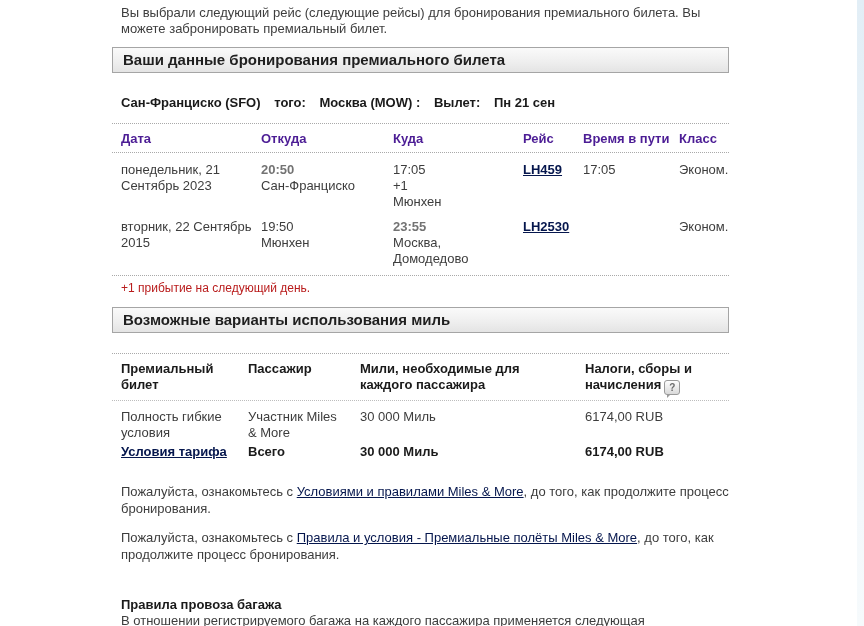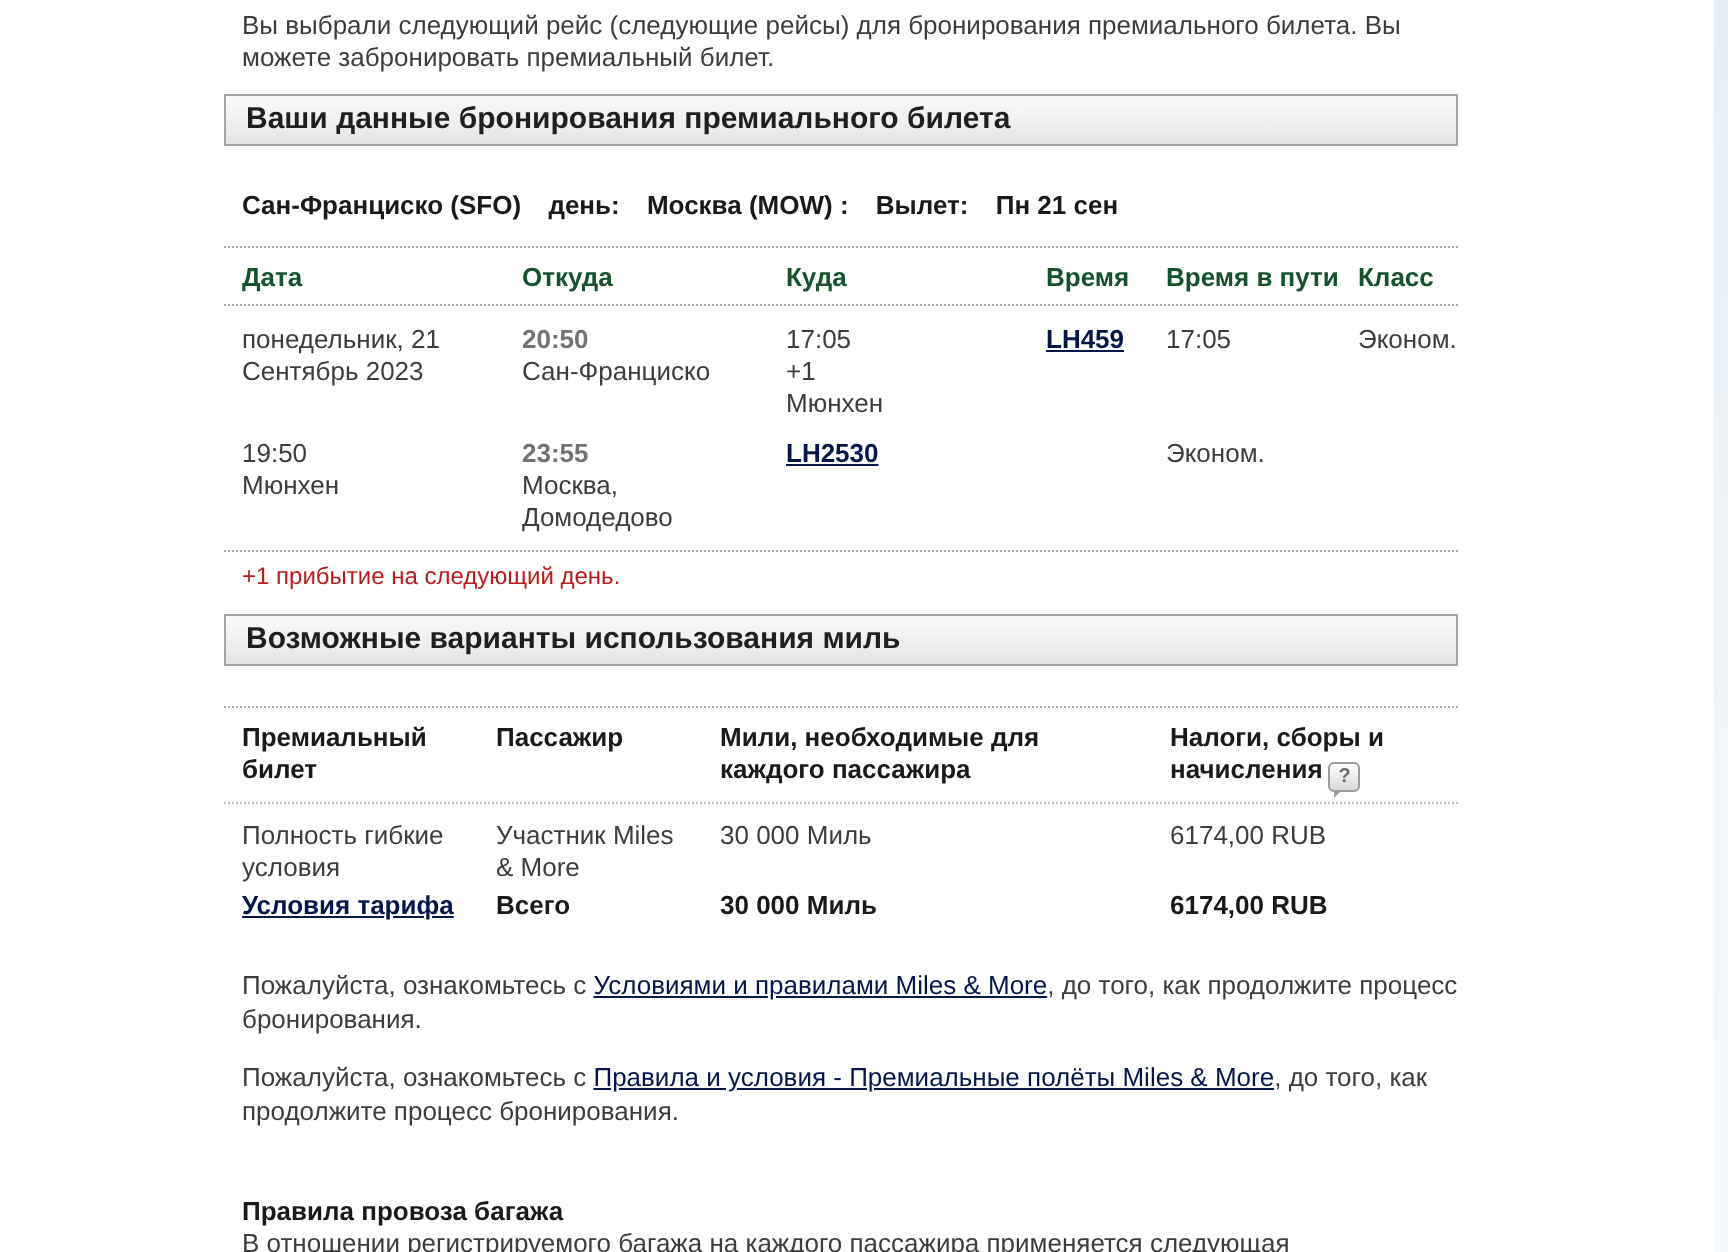--- a/index.html
+++ b/index.html
@@ -24,21 +24,21 @@
 
   .route { margin-top:22px; padding-left:9px; font-weight:bold; color:#1a1a1a; white-space:nowrap; }
   .route span { margin-right:10px; }
 
   a, .link { color:#05164d; text-decoration:underline; cursor:pointer; }
   .flight-link { font-weight:bold; }
   .bold { font-weight:bold; color:#737373; }
 
   .ftable { margin-top:13px; width:617px; border-top:1px dotted #a9a9a9; }
   .grid6 { display:grid; grid-template-columns:140px 132px 130px 60px 96px 50px; padding-left:9px; }
-  .fhead { padding-top:7px; padding-bottom:6px; border-bottom:1px dotted #a9a9a9; font-weight:bold; color:#14532d; }
+  .fhead { padding-top:7px; padding-bottom:6px; border-bottom:1px dotted #a9a9a9; font-weight:bold; color:#4c1d95; }
   .fbody { border-bottom:1px dotted #a9a9a9; padding-bottom:8px; }
   .frow { padding-top:9px; line-height:16px; }
   .frow > div { padding-right:8px; }
   .city-narrow { max-width:95px; }
   .note { padding:5px 0 0 9px; font-size:12px; color:#b91c1c; }
 
   .mtable { margin-top:20px; width:617px; border-top:1px dotted #a9a9a9; }
   .grid4 { display:grid; grid-template-columns:127px 112px 225px 144px; padding-left:9px; }
   .mhead { padding-top:7px; padding-bottom:5px; border-bottom:1px dotted #bdbdbd; font-weight:bold; color:#1a1a1a; line-height:16px; }
   .mhead > div { padding-right:14px; }
@@ -70,32 +70,32 @@
 <div class="right-strip"></div>
 
 <div class="content">
 
   <p class="intro">Вы выбрали следующий рейс (следующие рейсы) для бронирования премиального билета. Вы можете забронировать премиальный билет.</p>
 
   <div class="bar">Ваши данные бронирования премиального билета</div>
 
   <div class="route">
     <span>Сан-Франциско (SFO)</span>
-    <span>день:</span>
+    <span>того:</span>
     <span>Москва (MOW) :</span>
     <span>Вылет:</span>
     <span>Пн 21 сен</span>
   </div>
 
   <div class="ftable">
     <div class="grid6 fhead">
       <div>Дата</div>
       <div>Откуда</div>
       <div>Куда</div>
-      <div>Время</div>
+      <div>Рейс</div>
       <div>Время в пути</div>
       <div>Класс</div>
     </div>
     <div class="fbody">
       <div class="grid6 frow">
         <div>понедельник, 21 Сентябрь 2023</div>
         <div>
           <div class="bold">20:50</div>
           <div>Сан-Франциско</div>
         </div>
@@ -104,20 +104,21 @@
           <div>+1</div>
           <div class="city-narrow">Мюнхен</div>
         </div>
         <div>
           <a class="flight-link">LH459</a>
         </div>
         <div>17:05</div>
         <div>Эконом.</div>
       </div>
       <div class="grid6 frow">
+        <div>вторник, 22 Сентябрь 2015</div>
         <div>
           <div>19:50</div>
           <div>Мюнхен</div>
         </div>
         <div>
           <div class="bold">23:55</div>
           <div class="city-narrow">Москва, Домодедово</div>
         </div>
         <div>
           <a class="flight-link">LH2530</a>

